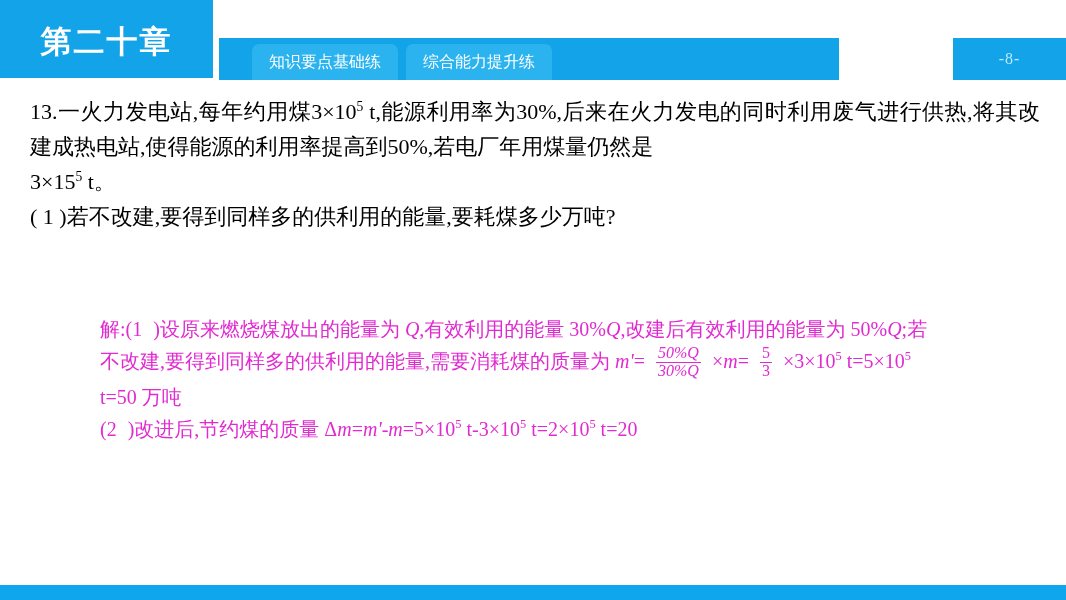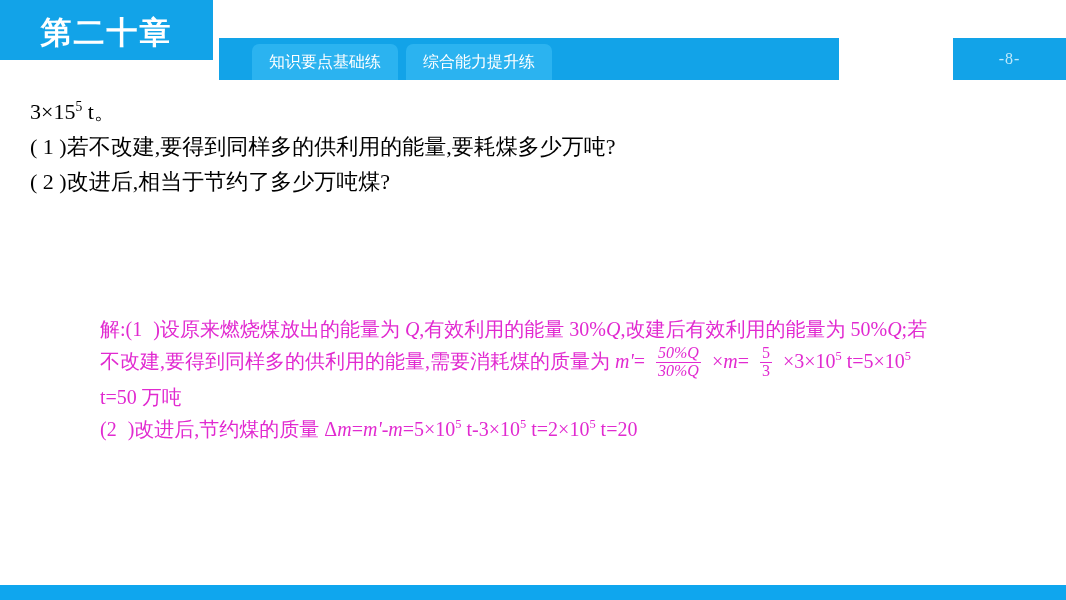--- a/index.html
+++ b/index.html
@@ -21,21 +21,21 @@
     left: 0;
     top: 0;
     width: 1066px;
     height: 80px;
   }
   .chapter-banner {
     position: absolute;
     left: 0;
     top: 0;
     width: 213px;
-    height: 60px;
+    height: 78px;
     background: #12a3e8;
     display: flex;
     align-items: center;
     justify-content: center;
   }
   .chapter-title {
     color: #ffffff;
     font-family: "Liberation Sans", "DejaVu Sans", sans-serif;
     font-size: 31px;
     font-weight: bold;
@@ -185,25 +185,25 @@
 
   <div class="pagenum-box">
     <span class="pagenum">-8-</span>
   </div>
 
 </div>
 
 <div class="content">
 
   <div class="question">
+    <div class="q-line"><span>13.一火力发电站,每年约用煤3×10</span><sup>5</sup><span> t,能源利用率为30%,后来在火力发电的同时利用废气进行供热,将其改建成热电站,使得能源的利用率提高到50%,若电厂年用煤量仍然是</span></div>
 
     <div class="q-sub"><span>3×15</span><sup>5</sup><span> t。</span></div>
 
     <div class="q-sub">( 1 )若不改建,要得到同样多的供利用的能量,要耗煤多少万吨?</div>
-    <div class="q-sub">( 2 )改进后,相当于节约了多少万吨煤?</div>
   </div>
 
   <div class="solution">
 
     <div class="sol-line"><span>解:(</span><span class="paren-space">1</span><span>)设原来燃烧煤放出的能量为 </span><span class="ital">Q</span><span>,有效利用的能量 30%</span><span class="ital">Q</span><span>,改建后有效利用的能量为 50%</span><span class="ital">Q</span><span>;若不改建,要得到同样多的供利用的能量,需要消耗煤的质量为 </span><span class="ital">m'</span><span>=</span><span class="frac"><span class="num ital">50%Q</span><span class="den ital">30%Q</span></span><span>×</span><span class="ital">m</span><span>=</span><span class="frac"><span class="num">5</span><span class="den">3</span></span><span>×3×10</span><sup>5</sup><span> t=5×10</span><sup>5</sup><span> t=50 万吨</span></div>
 
     <div class="sol-line"><span>(</span><span class="paren-space">2</span><span>)改进后,节约煤的质量 Δ</span><span class="ital">m</span><span>=</span><span class="ital">m'</span><span>-</span><span class="ital">m</span><span>=5×10</span><sup>5</sup><span> t-3×10</span><sup>5</sup><span> t=2×10</span><sup>5</sup><span> t=20</span></div>
 
 
   </div>

